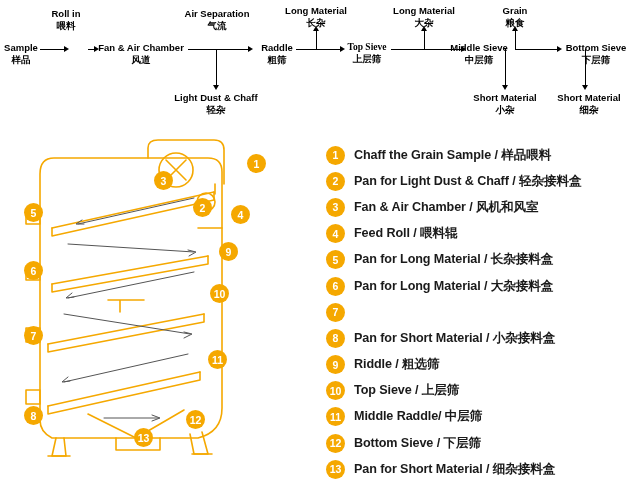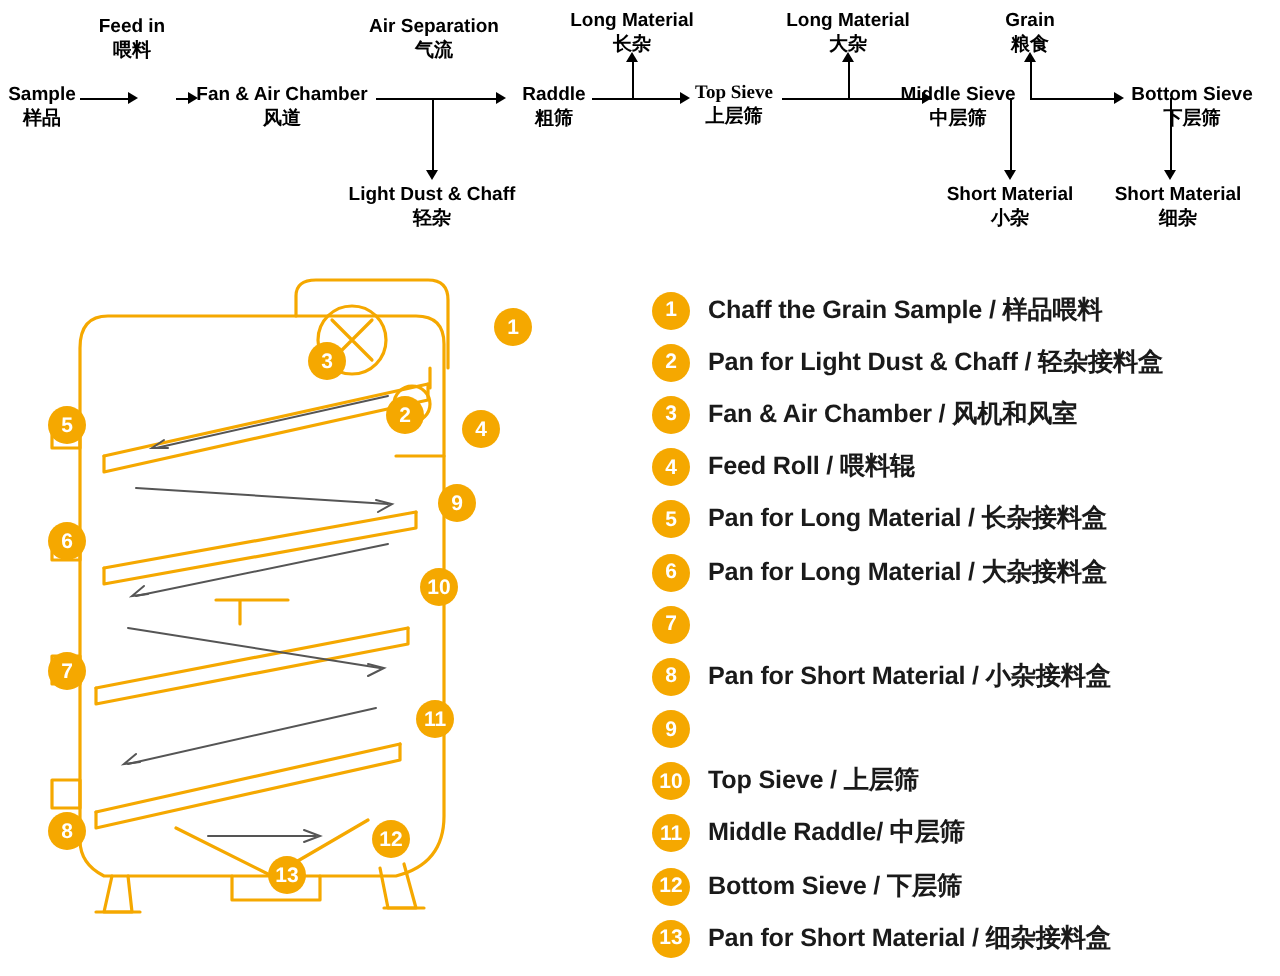--- a/index.html
+++ b/index.html
@@ -168,21 +168,21 @@
 
     <div class="line vline" style="left:585px; top:49px; height:38px;"></div>
     <div class="arrow-d" style="left:581.8px; top:85px;"></div>
 
     <div class="flow-label" style="left:0px; top:42px; width:42px;">
       <span class="en">Sample</span>
       <span class="cn">样品</span>
     </div>
 
     <div class="flow-label" style="left:44px; top:8px; width:44px;">
-      <span class="en">Feed in</span>
+      <span class="en">Roll in</span>
       <span class="cn">喂料</span>
     </div>
 
     <div class="flow-label" style="left:92px; top:42px; width:98px;">
       <span class="en">Fan &amp; Air Chamber</span>
       <span class="cn">风道</span>
     </div>
 
     <div class="flow-label" style="left:178px; top:8px; width:78px;">
       <span class="en">Air Separation</span>
@@ -351,20 +351,21 @@
       <div class="badge">7</div>
     </div>
 
     <div class="legend-row">
       <div class="badge">8</div>
       <div class="legend-text">Pan for Short Material / 小杂接料盒</div>
     </div>
 
     <div class="legend-row">
       <div class="badge">9</div>
+      <div class="legend-text">Riddle / 粗选筛</div>
     </div>
 
     <div class="legend-row">
       <div class="badge">10</div>
       <div class="legend-text">Top Sieve / 上层筛</div>
     </div>
 
     <div class="legend-row">
       <div class="badge">11</div>
       <div class="legend-text">Middle Raddle/ 中层筛</div>

